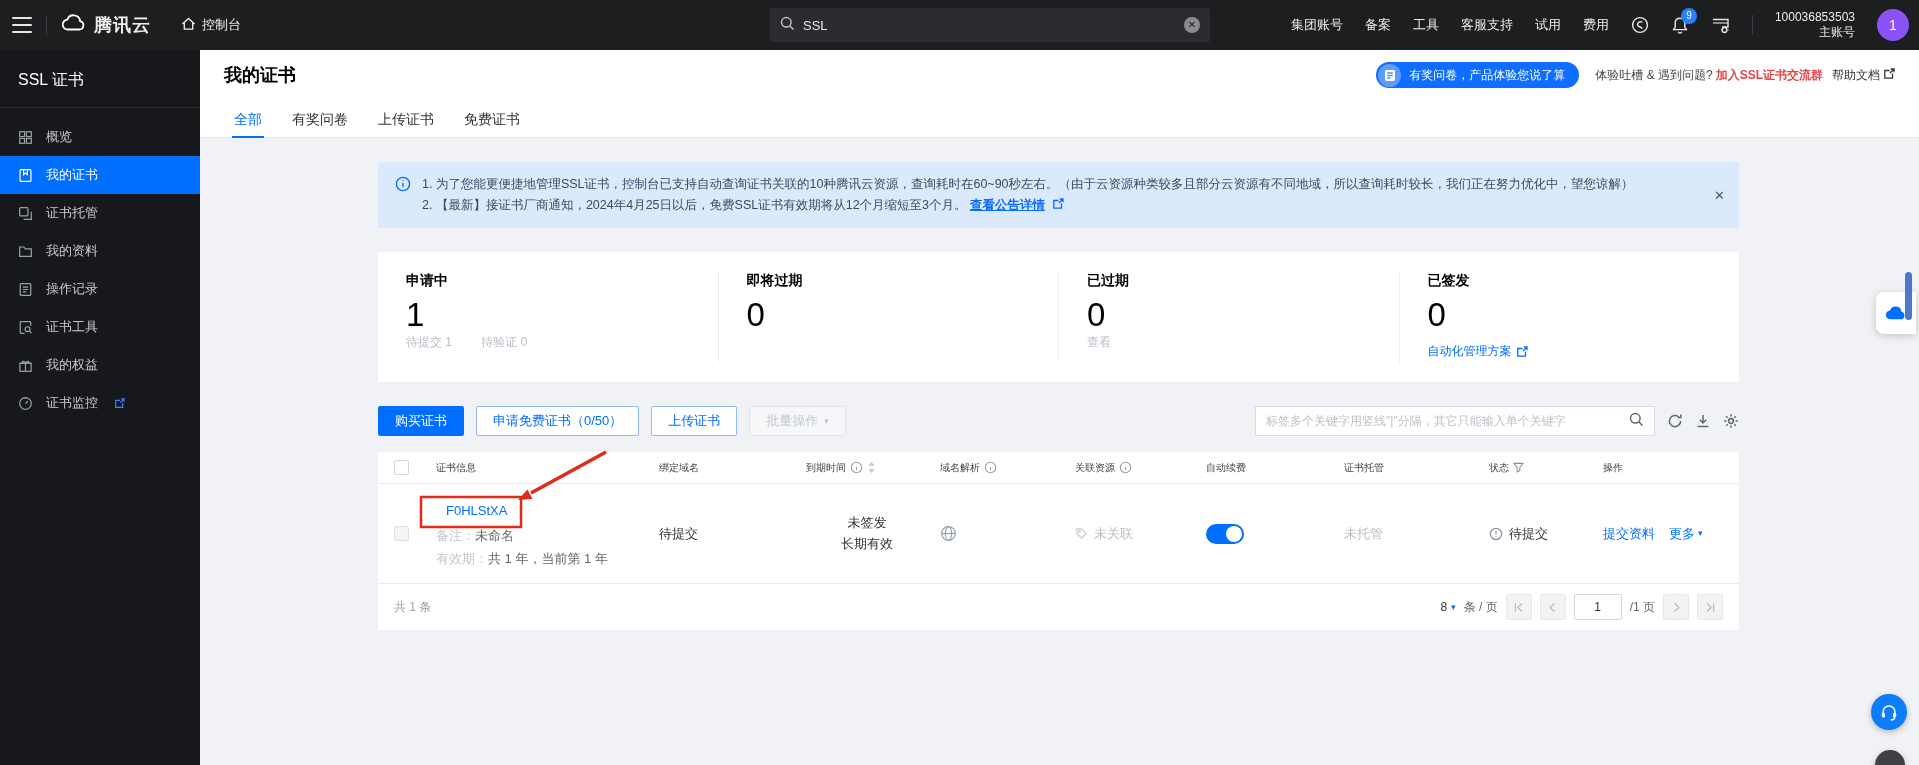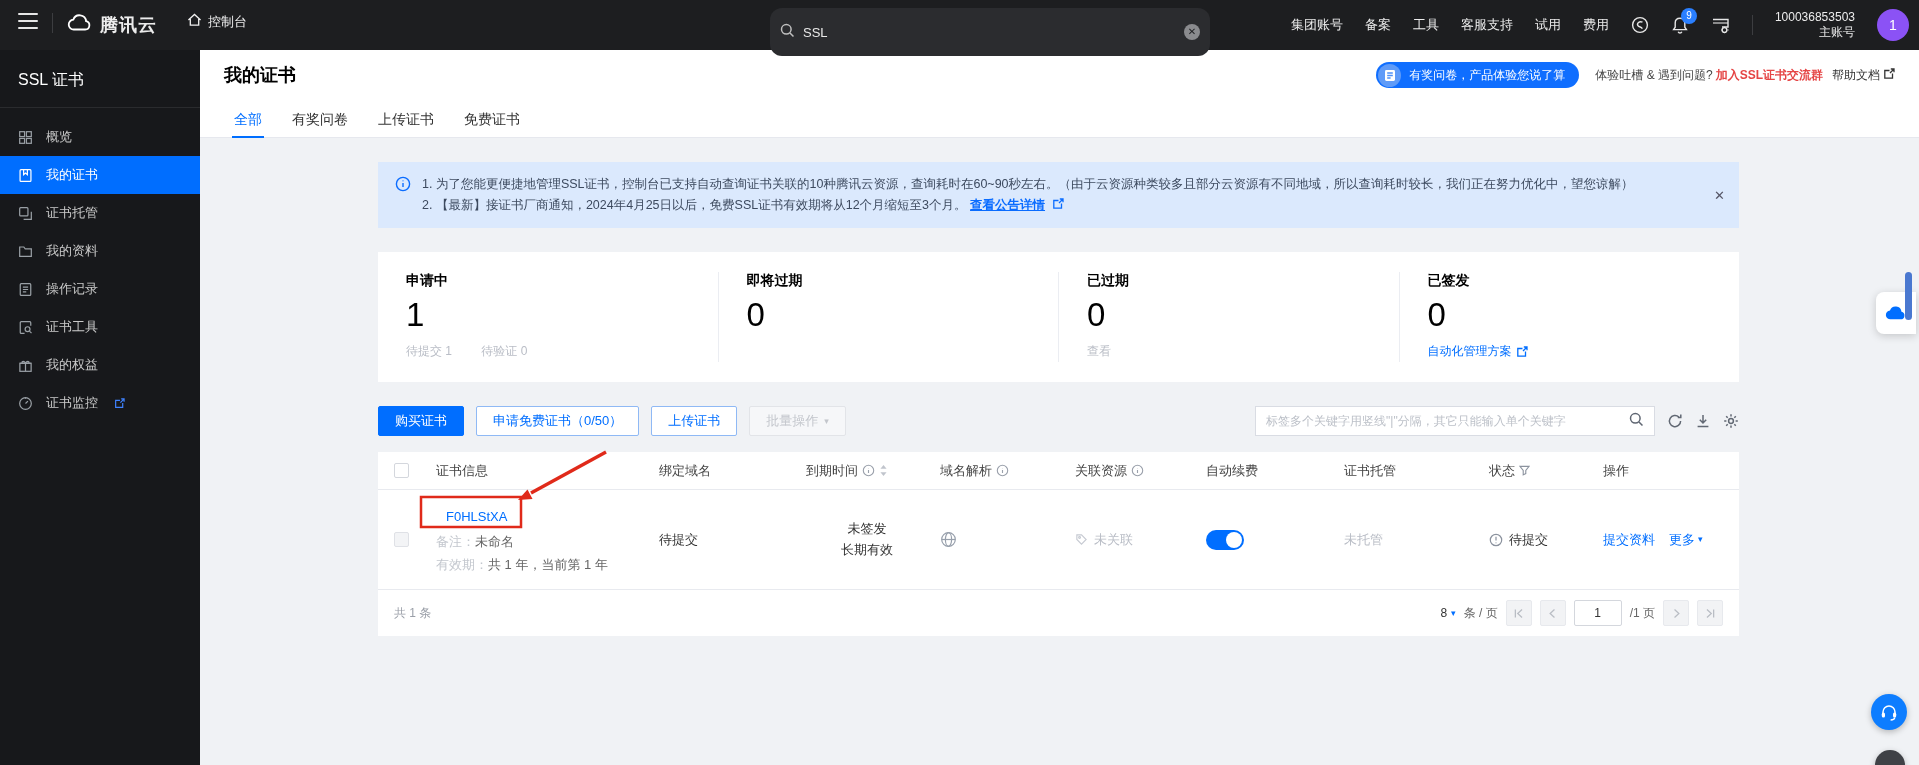--- a/index.html
+++ b/index.html
@@ -3,27 +3,27 @@
 <meta charset="utf-8">
 <style>
   *{box-sizing:border-box;margin:0;padding:0}
   html,body{width:1919px;height:765px}
   body{position:relative;overflow:hidden;background:#f0f2f5;
        font-family:"Liberation Sans","DejaVu Sans",sans-serif;font-size:13px;color:#333}
 
   
   .topbar{position:absolute;top:0;left:0;right:0;height:50px;background:#1d1e20;
           display:flex;align-items:center;color:#ececec;z-index:40}
-  .tb-left{display:flex;align-items:flex-start;gap:14px;padding-left:18px}
+  .tb-left{display:flex;align-items:center;gap:14px;padding-left:12px}
   .tb-burger{width:20px;height:16px;display:flex;flex-direction:column;justify-content:space-between;cursor:pointer}
   .tb-burger i{display:block;height:2px;background:#e6e6e6;border-radius:1px}
   .tb-vdiv{width:1px;height:20px;background:#3c3d40}
   .tb-brand{display:flex;align-items:center;gap:7px;font-size:18px;font-weight:bold;letter-spacing:1px;cursor:pointer}
   .tb-console{display:flex;align-items:center;gap:6px;font-size:13px;margin-left:16px;cursor:pointer;color:#f0f0f0}
-  .tb-search{position:absolute;left:770px;top:8px;width:440px;height:48px;background:#2b2c2f;border-radius:12px;
+  .tb-search{position:absolute;left:770px;top:8px;width:440px;height:34px;background:#2b2c2f;border-radius:2px;
              display:flex;align-items:center;padding:0 10px;gap:8px}
   .tb-search input{flex:1;background:transparent;border:none;outline:none;color:#e8e8e8;font-size:13px;font-family:inherit}
   .tb-clear{width:16px;height:16px;border-radius:50%;background:#8a8b8e;color:#1d1e20;font-size:10px;line-height:16px;
             text-align:center;cursor:pointer;flex:none}
   .tb-right{position:absolute;right:10px;top:0;height:50px;display:flex;align-items:center;gap:22px}
   .tb-link{font-size:13px;color:#ececec;cursor:pointer;white-space:nowrap}
   .tb-icon{display:flex;align-items:center;cursor:pointer;position:relative}
   .tb-badge{position:absolute;top:-8px;left:10px;min-width:16px;height:16px;border-radius:8px;background:#2a7fff;
             color:#fff;font-size:10px;line-height:16px;text-align:center;padding:0 4px}
   .tb-account{display:flex;flex-direction:column;align-items:flex-end;line-height:15px;font-size:12px;color:#ececec;cursor:pointer}
@@ -64,41 +64,41 @@
   .bn-close{position:absolute;right:14px;top:50%;transform:translateY(-50%);color:#556;font-size:13px;cursor:pointer}
   .bn-link{color:#0a6cff;font-weight:bold;text-decoration:underline;cursor:pointer}
   .bn-ext{display:inline-flex;vertical-align:-1px;margin-left:3px}
 
   
   .stats{margin:24px 0 0 178px;width:1361px;height:130px;background:#fff;display:flex;padding:20px 0}
   .st-col{flex:1;padding-left:28px}
   .st-col + .st-col{border-left:1px solid #ebedf2}
   .st-label{font-size:14px;color:#000;font-weight:bold}
   .st-value{font-size:33px;font-weight:400;color:#000;margin-top:6px;line-height:38px}
-  .st-sub{margin-top:9px;font-size:12px;color:#b9bdc6}
+  .st-sub{font-size:12px;color:#b9bdc6}
   .st-sub .gap{display:inline-block;width:26px}
   .st-link{margin-top:9px;font-size:12px;color:#006eff;cursor:pointer;display:flex;align-items:center;gap:4px}
 
   
   .toolbar{margin:24px 0 0 178px;width:1361px;display:flex;align-items:center;gap:12px}
   .btn{height:30px;padding:0 16px;font-size:13px;border-radius:2px;cursor:pointer;display:flex;align-items:center;gap:6px;font-family:inherit}
   .btn-primary{background:#006eff;color:#fff;border:1px solid #006eff}
   .btn-ghost{background:#fff;color:#006eff;border:1px solid #8fb9f5}
   .btn-disabled{background:#f6f7f9;color:#c3c6cc;border:1px solid #e2e4e8;cursor:default}
   .tbx-spacer{flex:1}
   .search-box{width:400px;height:30px;background:#fff;border:1px solid #d9dce3;display:flex;align-items:center;padding:0 10px;gap:8px}
   .search-box input{flex:1;border:none;outline:none;font-size:12px;color:#333;font-family:inherit}
   .search-box input::placeholder{color:#bcc0c8}
   .tool-ico{display:flex;align-items:center;cursor:pointer;color:#616873}
 
   
   .tablecard{margin:16px 0 0 178px;width:1361px;background:#fff}
   .tgrid{display:grid;grid-template-columns:30px 223px 147px 134px 135px 131px 138px 145px 114px 1fr;
          padding:0 16px;align-items:center}
-  .thead{height:38px;border-bottom:1px solid #e8eaef;font-size:13px;color:#444}
+  .thead{height:32px;border-bottom:1px solid #e8eaef;font-size:10px;color:#444}
   .th{display:flex;align-items:center;gap:4px;padding-left:12px}
   .trow{height:100px;border-bottom:1px solid #e8eaef;font-size:13px;position:relative}
   .td{padding-left:12px;display:flex;align-items:center;gap:6px}
   .chk{width:15px;height:15px;border:1px solid #d4d7dd;border-radius:2px;background:#fff;cursor:pointer}
   .chk.dim{background:#f3f4f6;border-color:#dfe1e6}
   .cell-cert{display:flex;flex-direction:column;justify-content:center;gap:5px;padding-left:12px}
   .cert-id{color:#006eff;cursor:pointer;width:max-content;padding:4px 10px}
   .muted{color:#b9bdc6}
   .dim-label{color:#c3c7ce}
   .two-line{display:flex;flex-direction:column;gap:3px;justify-content:center}

